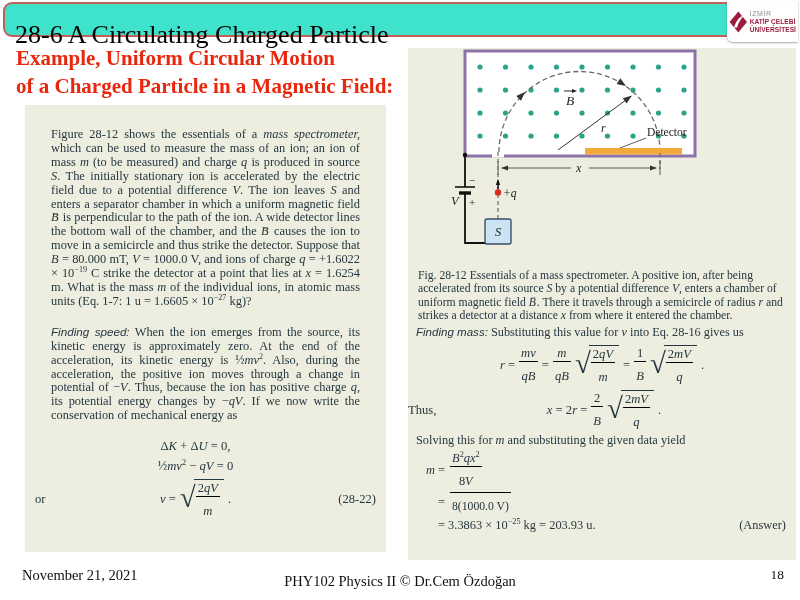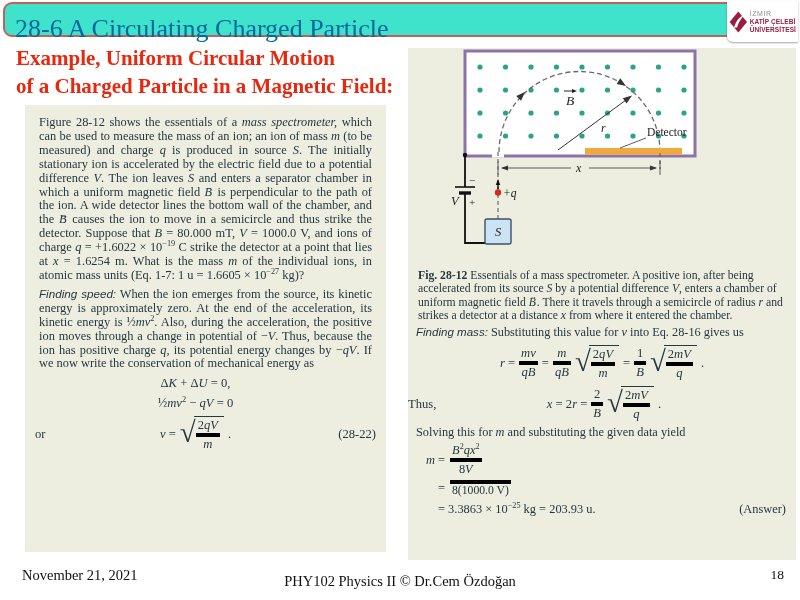--- a/index.html
+++ b/index.html
@@ -3,63 +3,63 @@
 <meta charset="utf-8">
 <style>
   html,body{margin:0;padding:0;}
   body{width:800px;height:600px;overflow:hidden;background:#fff;
        font-family:"Liberation Serif","DejaVu Serif",serif;color:#253741;}
   .slide{position:relative;width:800px;height:600px;background:#fff;}
 
   
   .title-bar{position:absolute;left:3px;top:2px;width:792px;height:35px;
     background:#3FE2CB;border:2px solid #C4605A;border-radius:9px;box-sizing:border-box;}
-  .title-text{position:absolute;left:10px;top:10px;font-size:26px;color:#0369a1;
+  .title-text{position:absolute;left:10px;top:16px;font-size:26px;color:#000000;
     line-height:30px;white-space:nowrap;}
   .logo-box{position:absolute;right:2px;top:1px;width:71px;height:41px;background:#fff;
     border-bottom-left-radius:6px;display:flex;align-items:center;gap:2px;
     padding:2px 2px;box-sizing:border-box;box-shadow:0 1px 2px rgba(0,0,0,.35);z-index:5;}
   .logo-text{display:flex;flex-direction:column;justify-content:center;}
   .logo-l1{font-family:"Liberation Sans","DejaVu Sans",sans-serif;font-size:7px;
     color:#8D8D89;letter-spacing:.6px;line-height:9px;}
   .logo-l2,.logo-l3{font-family:"Liberation Sans","DejaVu Sans",sans-serif;font-size:6.5px;
     font-weight:bold;color:#9B1C3E;line-height:8.5px;letter-spacing:.1px;}
 
   
   .heading{position:absolute;left:16px;top:44px;font-size:21px;font-weight:bold;
     color:#E8280E;line-height:28px;}
 
   
   .left-box{position:absolute;left:25px;top:105px;width:361px;height:447px;
     background:#EDEEDF;box-sizing:border-box;padding:7px 10px 0 10px;}
-  .left-box p{margin:4px;font-size:12.4px;line-height:13.9px;text-align:justify;}
+  .left-box p{margin:16px;font-size:12.4px;line-height:13.9px;text-align:justify;}
   .left-box p.mt{margin-top:2px;}
   .right-panel{position:absolute;left:408px;top:48px;width:388px;height:512px;
     background:#EDEEDF;box-sizing:border-box;}
   .caption{margin:2px 0 0;padding:0 10px;font-size:11.7px;line-height:13.3px;}
   .rp-para{margin:4px 0 0;padding:0 8px;font-size:12.3px;line-height:13.8px;text-align:justify;}
 
   
   .i{font-style:italic;}
-  .b{font-weight:bold;text-align:right;}
+  .b{font-weight:normal;text-align:right;}
   .lead{font-weight:normal;font-style:italic;
     font-family:"Liberation Sans","DejaVu Sans",sans-serif;font-size:94%;}
   .sup{vertical-align:super;font-size:66%;line-height:0;}
   .vec{font-style:italic;position:relative;display:inline-block;margin-right:1px;}
   .vec::after{content:"→";position:absolute;left:.12em;top:-.62em;font-size:.6em;font-style:normal;}
 
   
   .eqline{display:flex;align-items:center;font-size:12.6px;margin:5px 0 3px;}
   .eqline .side{flex:0 0 32px;}
   .eqline .side.wide{flex:0 0 56px;}
   .eqline .mid{flex:1;display:flex;align-items:center;justify-content:center;gap:4px;}
   .eqline .num-right{flex:0 0 52px;text-align:right;}
   .fr{display:inline-flex;flex-direction:column;text-align:center;}
   .fr .n{display:block;padding:0 2px;line-height:1.08;}
-  .fr .d{display:block;border-top:4px solid #000000;padding:1px 2px 0;line-height:1.08;}
+  .fr .d{display:block;border-top:1px solid #000000;padding:8px 2px 0;line-height:1.08;}
   .fr.small{font-size:11.7px;}
   .sq{display:inline-flex;align-items:center;}
   .sq .sgn{font-size:230%;line-height:.85;margin-right:-2px;transform:translateY(-2px);}
   .sq .bd{border-top:1.4px solid #253741;padding:2px 4px 1px 2px;display:inline-flex;align-items:center;}
   .mblock{margin-top:2px;}
   .eqrow{display:flex;align-items:center;gap:5px;font-size:12.4px;margin:4px 0;padding-left:18px;}
   .eqrow.indent2{padding-left:30px;}
   .eqrow.row3{padding-right:10px;}
   .eqrow .grow{flex:1;}
 

